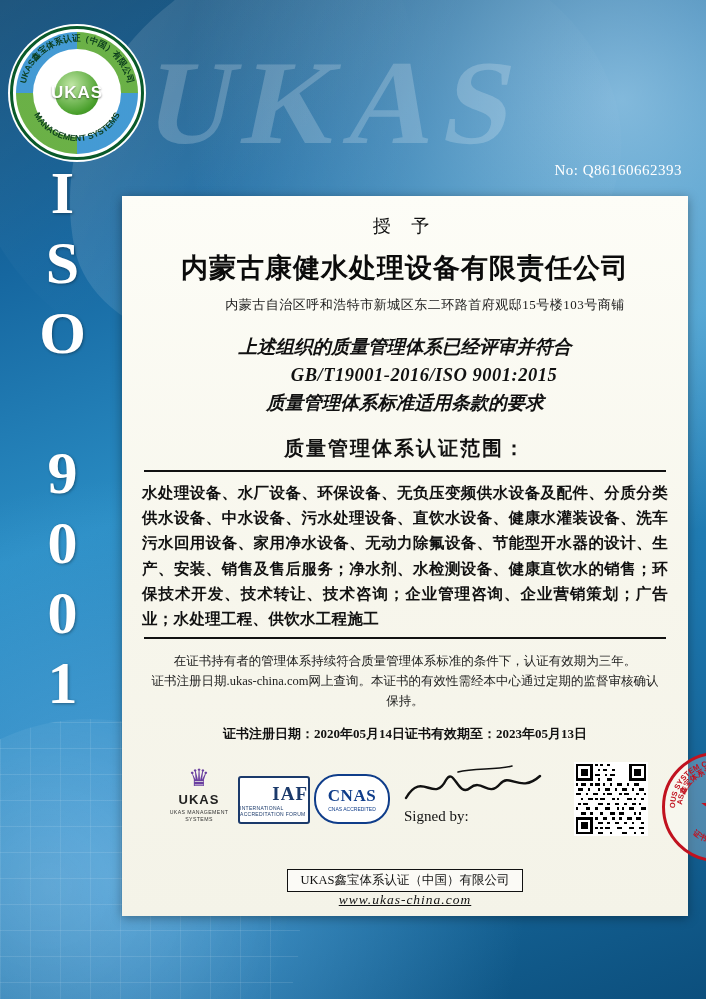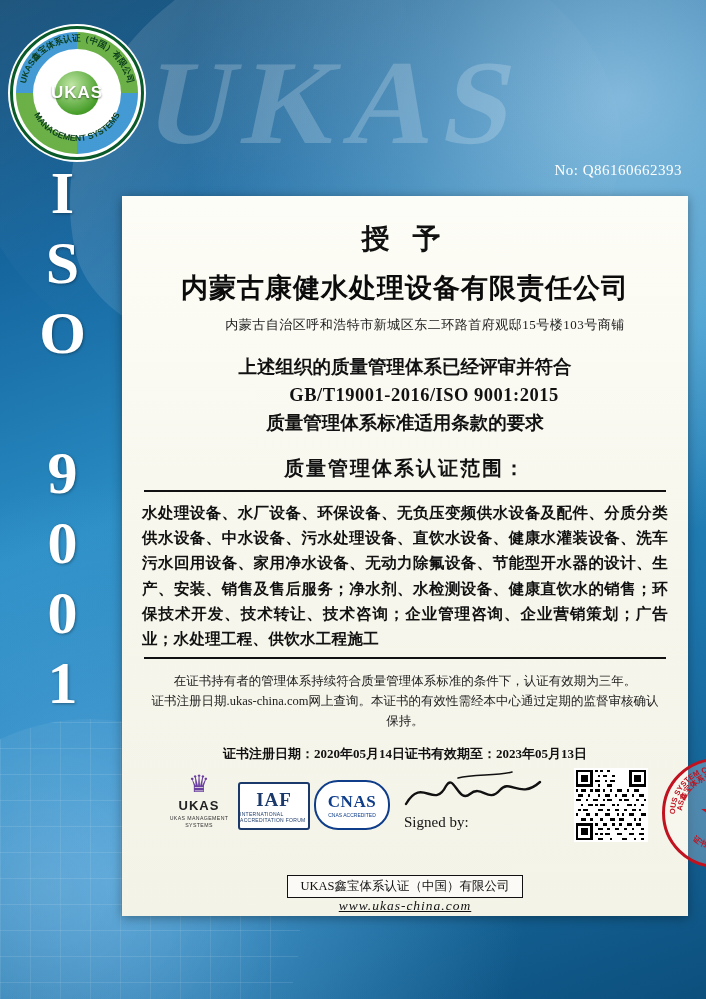--- a/index.html
+++ b/index.html
@@ -115,34 +115,34 @@
 
   
   .panel{
     position:absolute;left:122px;top:196px;width:566px;height:720px;
     background:linear-gradient(180deg,#fdfdf7 0%, #f7f6ec 55%, #f4f3e8 100%);
     box-shadow:0 2px 10px rgba(0,0,0,.35);
   }
   .panel-inner{ position:relative;width:100%;height:100%; }
 
   .grant{
-    text-align:center;margin-top:24px;
-    font-size:28px;font-weight:bold;color:#111;letter-spacing:8px;
+    text-align:center;margin-top:18px;
+    font-size:18px;font-weight:normal;color:#111;letter-spacing:8px;
   }
   .company{
     text-align:center;margin-top:12px;
     font-size:27px;font-weight:bold;color:#0b0b0b;letter-spacing:1px;
   }
   .address{
     text-align:center;margin-top:10px;
     font-size:13px;color:#1a1a1a;letter-spacing:.5px;margin-left:40px;
   }
   .stmt{
     text-align:center;margin-top:20px;
-    font-size:18.5px;font-weight:bold;color:#111;line-height:1.5;
+    font-size:18.5px;font-weight:bold;color:#111;line-height:1.5;font-style:italic;
   }
   .stmt .std{ font-weight:bold;letter-spacing:.5px;padding-left:38px; }
 
   .scope-title{
     text-align:center;margin-top:18px;
     font-size:20px;font-weight:bold;color:#111;letter-spacing:2px;
   }
   .scope-rule{
     margin:8px 22px 0 22px;height:2px;background:#111;
   }
@@ -173,21 +173,21 @@
   }
   .crown{
     font-size:24px;color:#6a3fa0;line-height:1;
   }
   .logo-ukas-sm .nm{font-family:"Liberation Sans",sans-serif;font-weight:bold;font-size:13px;color:#222;letter-spacing:1px;margin-top:2px;}
   .logo-ukas-sm .sub{font-family:"Liberation Sans",sans-serif;font-size:5.2px;color:#333;letter-spacing:.4px;margin-top:2px;line-height:1.25;}
 
   .logo-iaf{
     position:absolute;left:116px;top:20px;width:68px;height:44px;
     border:2px solid #1b3a6b;border-radius:3px;background:#fff;
-    display:flex;align-items:center;justify-content:center;
+    display:flex;align-items:flex-end;justify-content:center;
     flex-direction:column;
   }
   .logo-iaf .t{font-family:"Liberation Serif",serif;font-weight:bold;font-size:19px;color:#1b3a6b;letter-spacing:1px;}
   .logo-iaf .b{font-family:"Liberation Sans",sans-serif;font-size:5px;color:#1b3a6b;letter-spacing:.3px;}
 
   .logo-cnas{
     position:absolute;left:192px;top:18px;width:72px;height:46px;
     border:2px solid #0f3d8a;border-radius:24px;background:#fff;
     display:flex;align-items:center;justify-content:center;flex-direction:column;
   }

